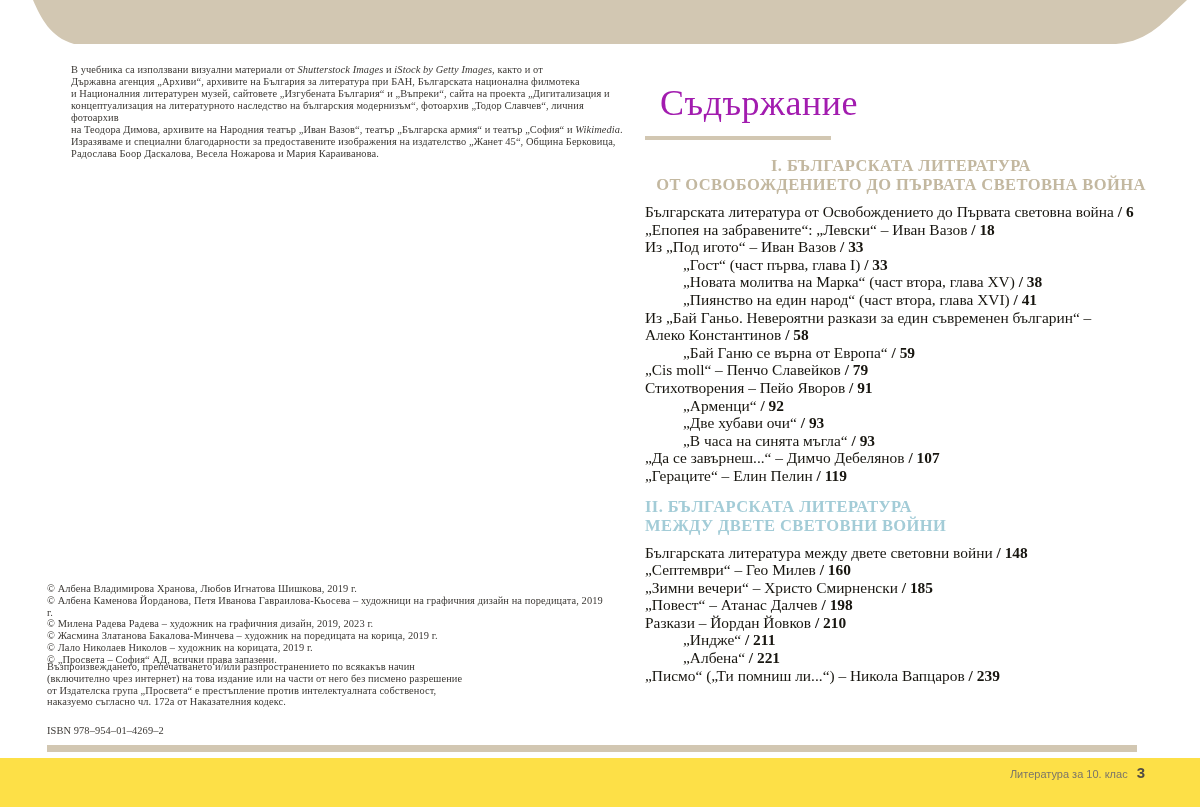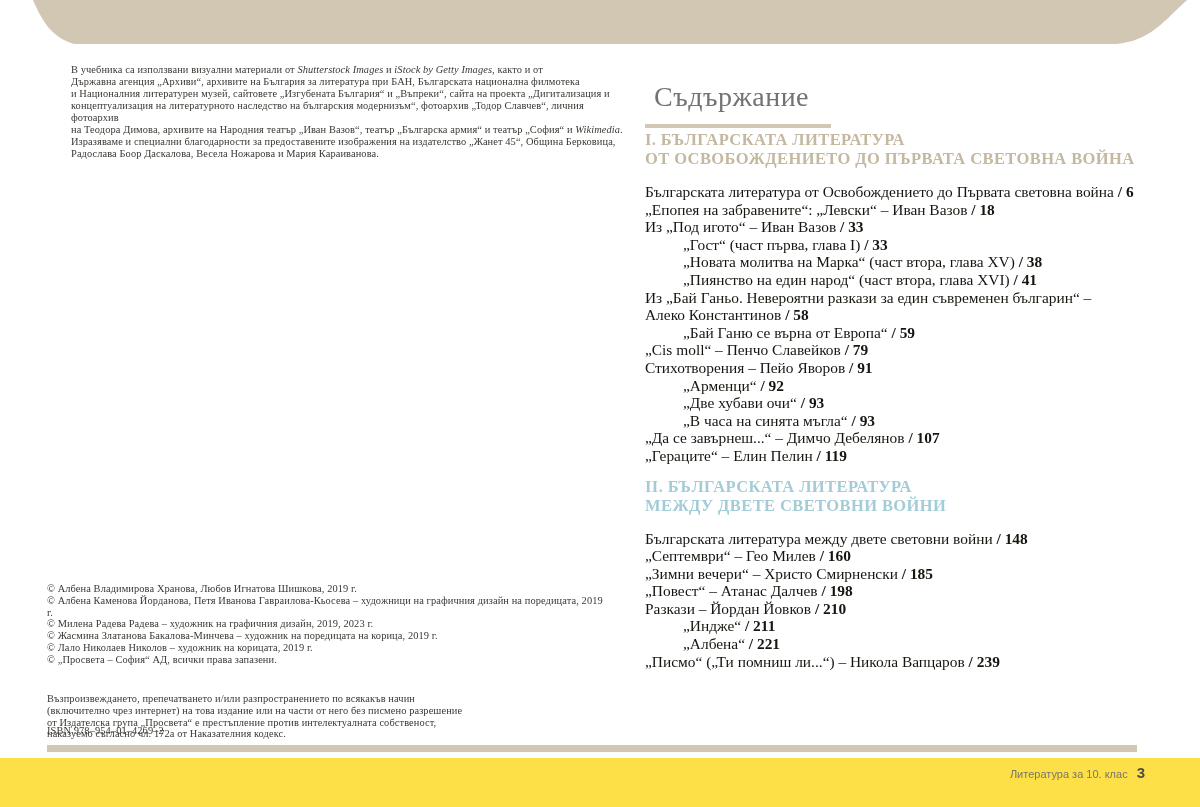--- a/index.html
+++ b/index.html
@@ -11,34 +11,34 @@
   .abs { position:absolute; }
 
   
   #top-band { position:absolute; left:0; top:0; width:1200px; height:46px; }
 
   
   .smalltext { font-size:10.4px; line-height:12px; color:#3b3834; letter-spacing:0.1px; }
   .smalltext .it { font-style:italic; }
   #credits   { left:47px; top:64px;  width:560px;margin-left:24px; }
   #copyright { left:47px; top:583px; width:560px; line-height:11.8px; }
-  #legal     { left:47px; top:661px; width:560px; line-height:11.8px;margin-top:32px; }
+  #legal     { left:47px; top:661px; width:560px; line-height:11.8px; }
   #isbn      { left:47px; top:725px; width:300px; }
 
   
   #right-page { left:645px; top:70px; width:512px; }
   #contents-title {
-    font-size:28px; line-height:36px; font-weight:400; color:#737373;
-    letter-spacing:0.5px; margin:9px;
+    font-size:36px; line-height:36px; font-weight:400; color:#a21caf;
+    letter-spacing:0.5px; margin:15px;
   }
   #contents-rule { width:186px; height:4px; margin-top:9px; }
   .sec-head { font-weight:bold; font-size:16.5px; line-height:19px; letter-spacing:0.4px; }
-  #section-1-heading { margin-top:2px; color:#c3b8a0; }
+  #section-1-heading { margin-top:16px; color:#c3b8a0;text-align:center; }
   #section-2-heading { margin-top:12px; color:#a3ccd7; }
-  .entries { margin-top:15px; }
+  .entries { margin-top:9px; }
   .toc-row { font-size:15.4px; line-height:17.6px; color:#17150f; white-space:nowrap; }
   .ind1 { padding-left:38px; }
   .pgwrap { font-weight:bold; }
   .sep { white-space:pre; }
 
   
   #divider-bar { left:47px; top:745px; width:1090px; height:7px; }
   #footer-band { left:0; top:758px; width:1200px; height:49px; }
   #footer-inner {
     position:absolute; top:6px; right:55px;

